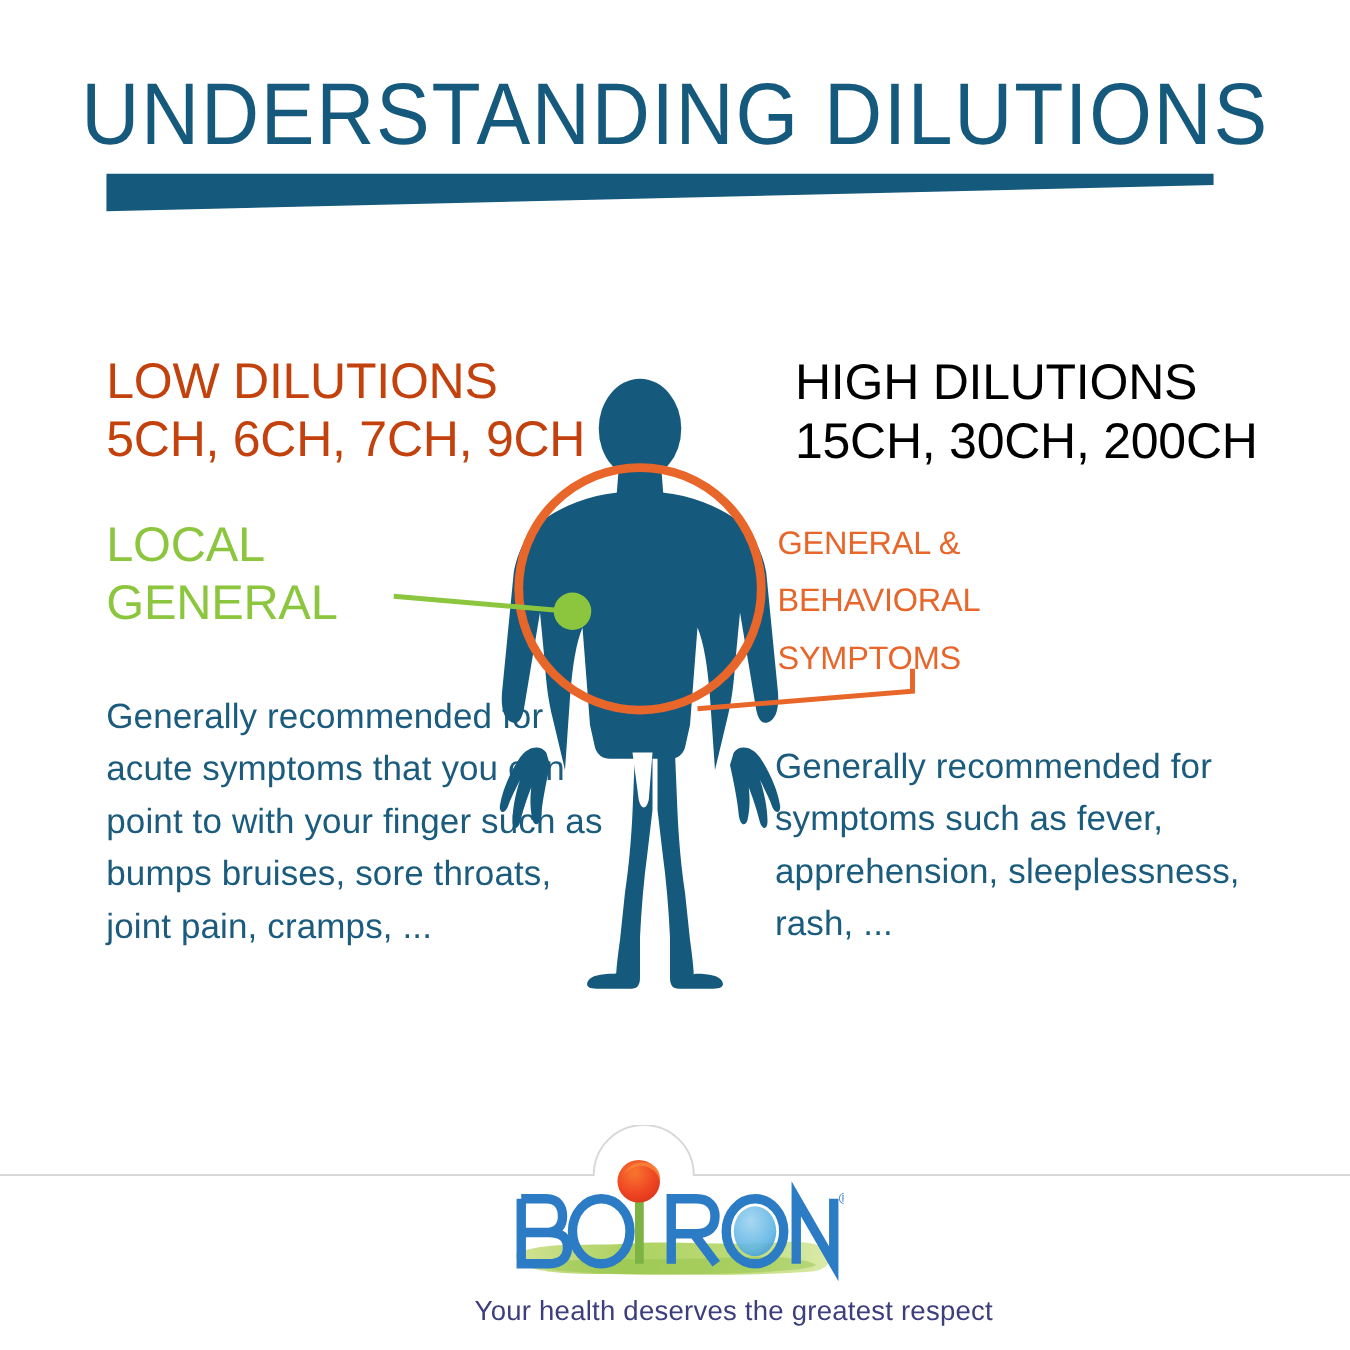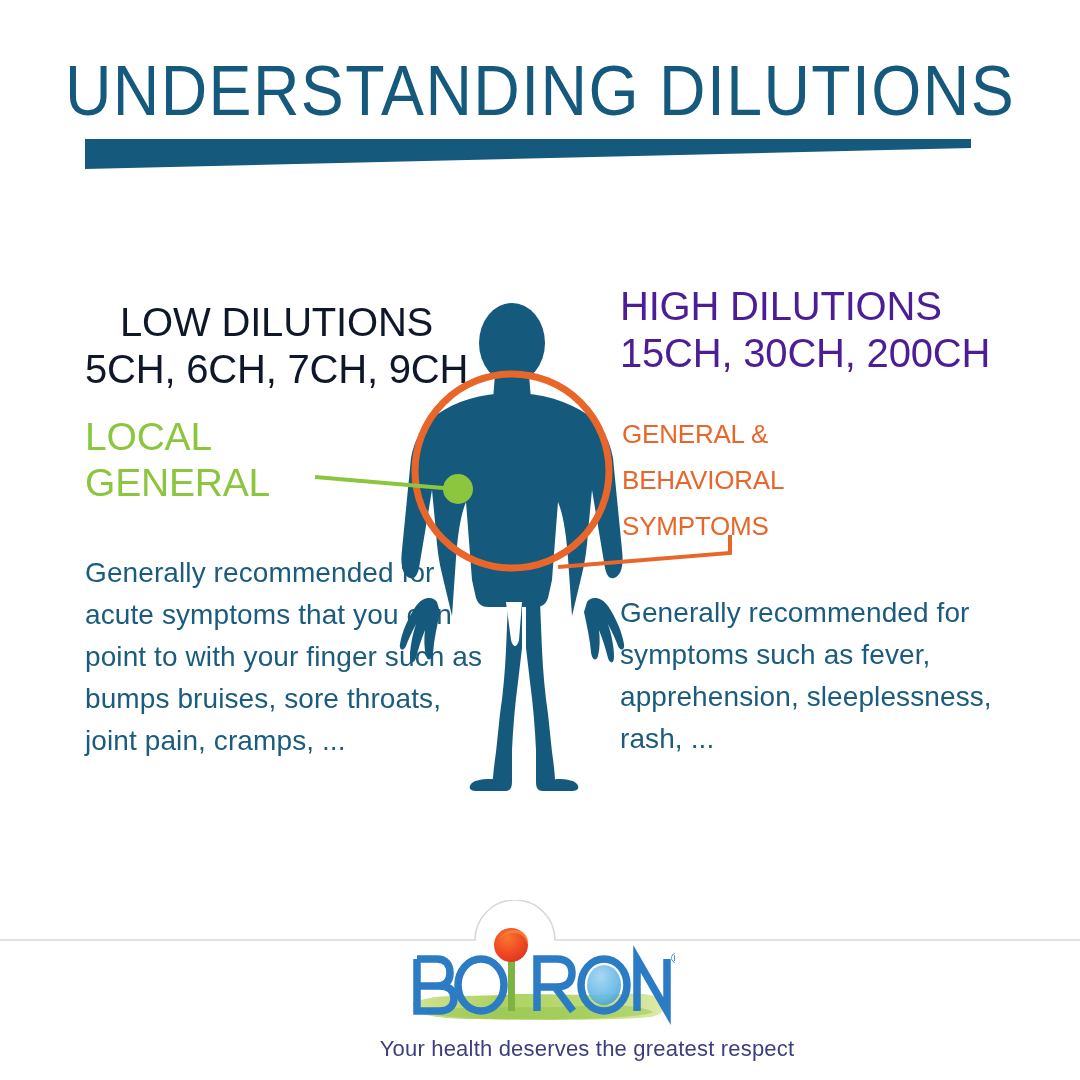--- a/index.html
+++ b/index.html
@@ -42,27 +42,26 @@
   .kicker {
     position: absolute;
     font-family: "Liberation Sans", sans-serif;
     font-weight: 400;
     font-size: 40px;
     line-height: 47px;
     letter-spacing: -0.2px;
     white-space: pre-line;
   }
   #low-dilutions-heading {
-    left: 85px; top: 299px;
-    color: #0f172a;
-    text-align: center;
+    left: 85px; top: 282px;
+    color: #c2410c;
   }
   #high-dilutions-heading {
-    left: 620px; top: 283px;
-    color: #4c1d95;
+    left: 636px; top: 283px;
+    color: #000000;
   }
   #local-symptoms-label {
     left: 85px; top: 414px;
     color: #8cc63f;
     font-size: 39px;
     line-height: 46px;
   }
   #general-symptoms-label {
     left: 622px; top: 411px;
     color: #e8662a;

